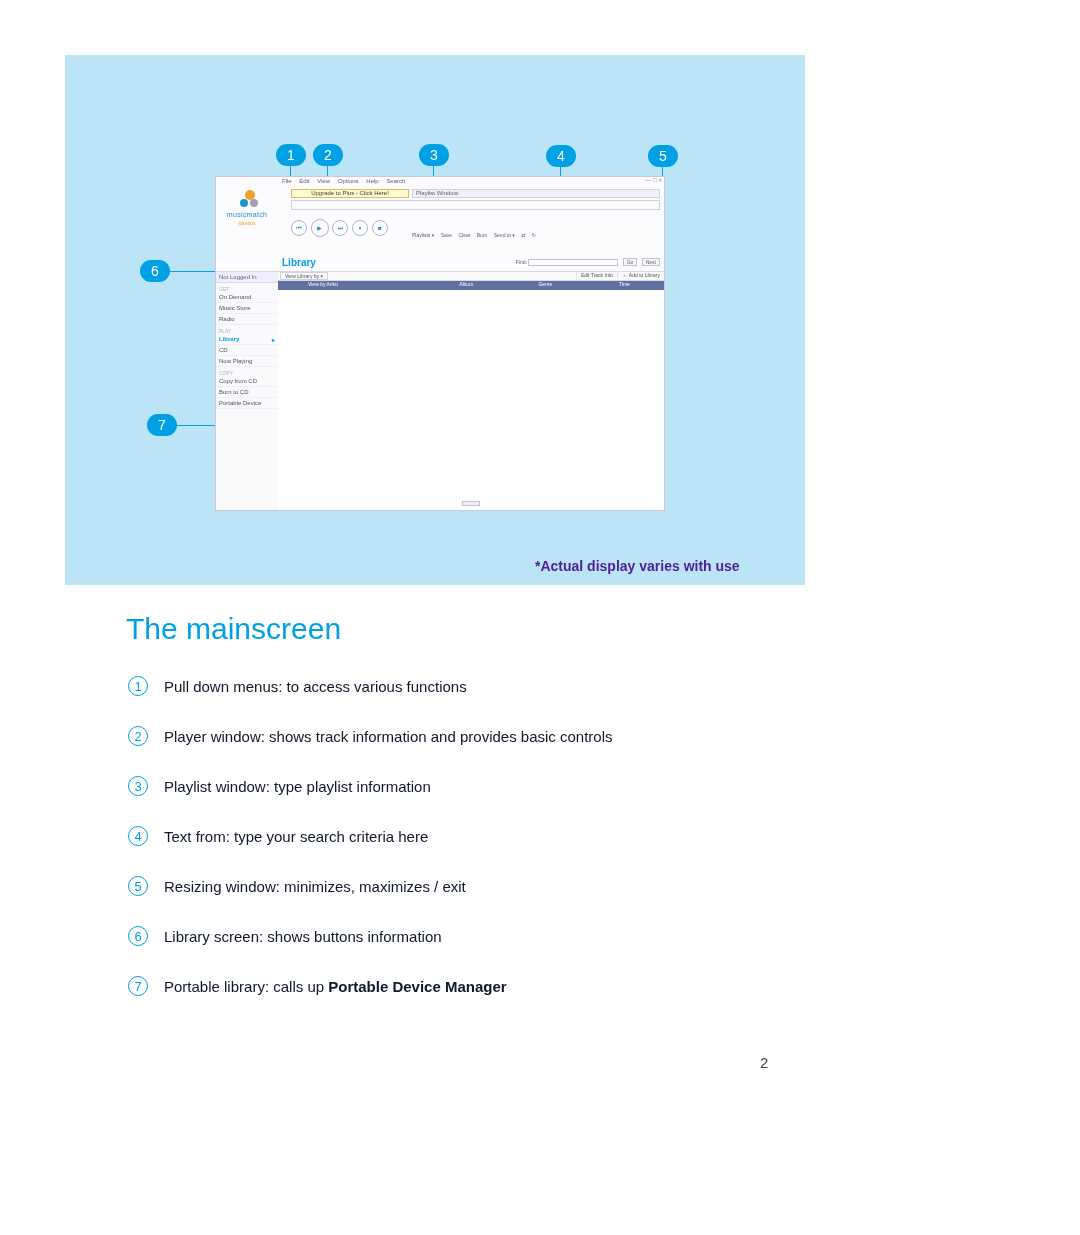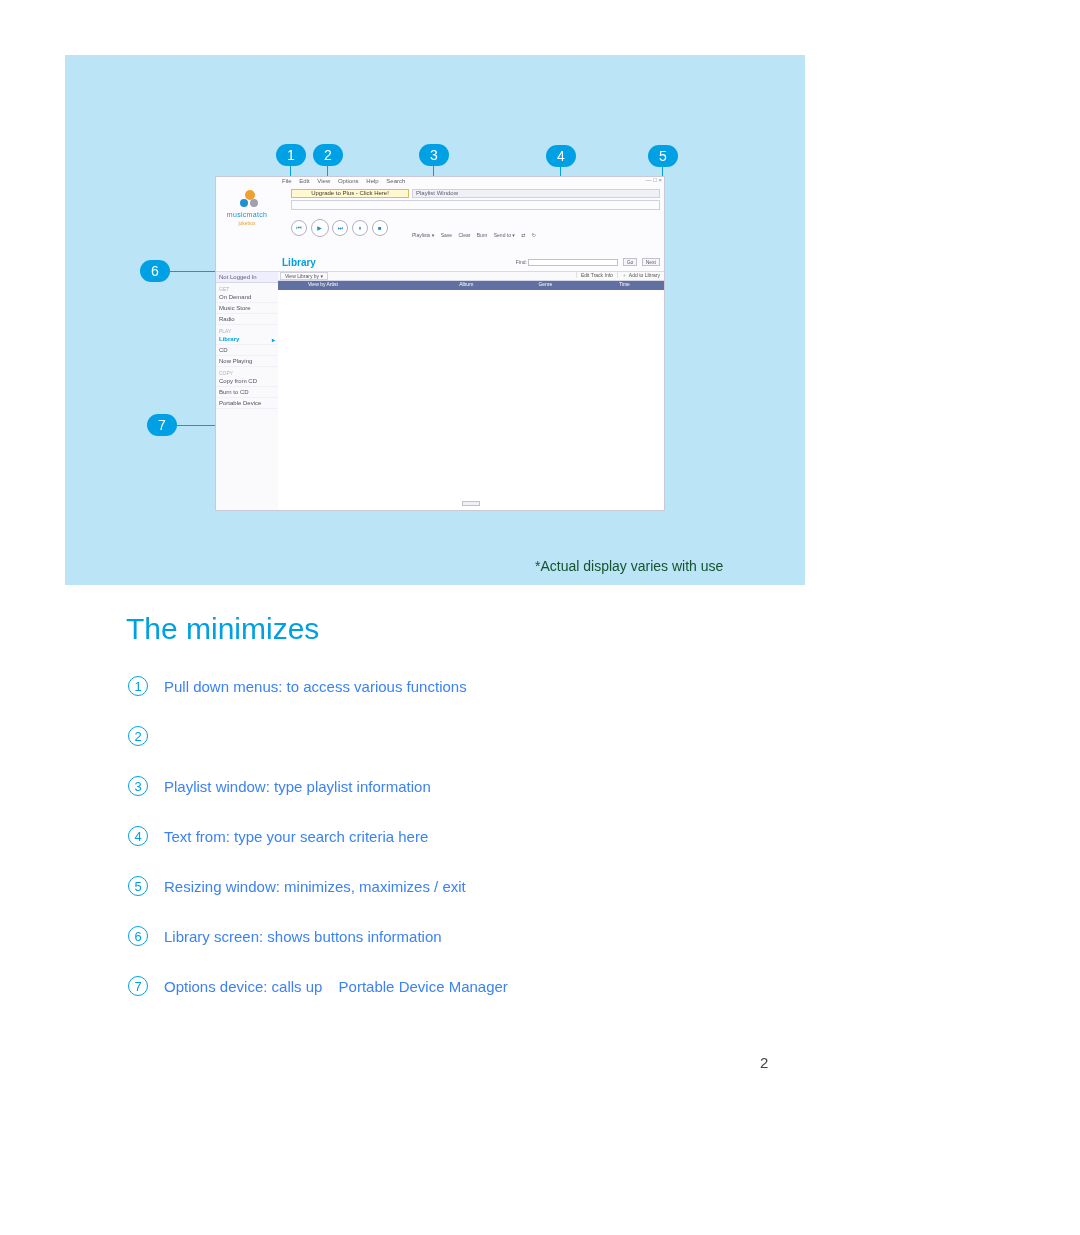--- a/index.html
+++ b/index.html
@@ -84,21 +84,21 @@
   .side-left .itm.active { color:#00a0e4; font-weight:bold;}
   .side-left .arrow { float:right; color:#00a0e4; }
   .lib-toolbar { position:absolute; left:62px; top:94px; right:0; height:10px; border-top:1px solid #d8d8e8; border-bottom:1px solid #d8d8e8; background:#fafafd; font-size:5px;}
   .lib-toolbar .vlb { display:inline-block; border:1px solid #d0d0e0; padding:0 4px; margin:0 0 0 2px;}
   .lib-toolbar .rbtn { float:right; padding:0 4px; border-left:1px solid #e0e0ea; }
   .lib-toolbar .rbtn .ico { color:#60a060; margin-right:2px; }
   .col-hdr { position:absolute; left:62px; top:104px; right:0; height:9px; background:#6070a0; color:#fff; font-size:5px; display:flex;}
   .col-hdr .c1{flex:3;padding-left:30px;} .col-hdr .c2{flex:2;text-align:center;} .col-hdr .c3{flex:2;text-align:center;} .col-hdr .c4{flex:2;text-align:center;}
   .lib-body { position:absolute; left:62px; top:113px; right:0; bottom:0; background:#fff;}
   .lib-body .handle { position:absolute; left:50%; bottom:4px; width:18px; height:5px; margin-left:-9px; border:1px solid #c0c0d0; background:#f0f0f8;}
-  .footnote { position:absolute; left:470px; top:503px; font-size:14px; color:#14532d; }
+  .footnote { position:absolute; left:470px; top:503px; font-size:14px; color:#4c1d95;font-weight:bold; }
   
   .heading {
     position: absolute;
     left: 126px;
     top: 612px;
     font-size: 30px;
     color: #00a0e4;
     font-weight: 400;
   }
   .legend {
@@ -117,22 +117,22 @@
     height: 20px;
     border: 1.5px solid #00a0e4;
     border-radius: 50%;
     color: #00a0e4;
     font-size: 13px;
     text-align: center;
     line-height: 20px;
     flex: none;
     margin-right: 16px;
   }
-  .legend-text { font-size: 15px; color: #3b82f6; }
-  .legend-text b { font-weight: normal; margin-left: 12px; }
+  .legend-text { font-size: 15px; color: #0f172a; }
+  .legend-text b { font-weight: bold; }
   .page-num {
     position: absolute;
     left: 760px;
     top: 1054px;
     font-size: 15px;
     color: #444;
   }
 </style>
 </head>
 <body>
@@ -236,45 +236,46 @@
 
     <div class="lib-body">
       <div class="handle"></div>
     </div>
 
   </div>
 
   <div class="footnote">*Actual display varies with use</div>
 </div>
 
-<div class="heading">The minimizes</div>
+<div class="heading">The mainscreen</div>
 
 <div class="legend">
   <div class="legend-row">
     <div class="legend-num">1</div>
     <div class="legend-text">Pull down menus: to access various functions</div>
   </div>
   <div class="legend-row">
     <div class="legend-num">2</div>
+    <div class="legend-text">Player window:  shows track information and provides basic controls</div>
   </div>
   <div class="legend-row">
     <div class="legend-num">3</div>
     <div class="legend-text">Playlist window:  type playlist information</div>
   </div>
   <div class="legend-row">
     <div class="legend-num">4</div>
     <div class="legend-text">Text from: type your search criteria here</div>
   </div>
   <div class="legend-row">
     <div class="legend-num">5</div>
     <div class="legend-text">Resizing window: minimizes, maximizes / exit</div>
   </div>
   <div class="legend-row">
     <div class="legend-num">6</div>
     <div class="legend-text">Library screen:  shows buttons information</div>
   </div>
   <div class="legend-row">
     <div class="legend-num">7</div>
-    <div class="legend-text"><span>Options device: calls up </span><b>Portable Device Manager</b></div>
+    <div class="legend-text"><span>Portable library: calls up </span><b>Portable Device Manager</b></div>
   </div>
 </div>
 
 <div class="page-num">2</div>
 
 </body></html>

